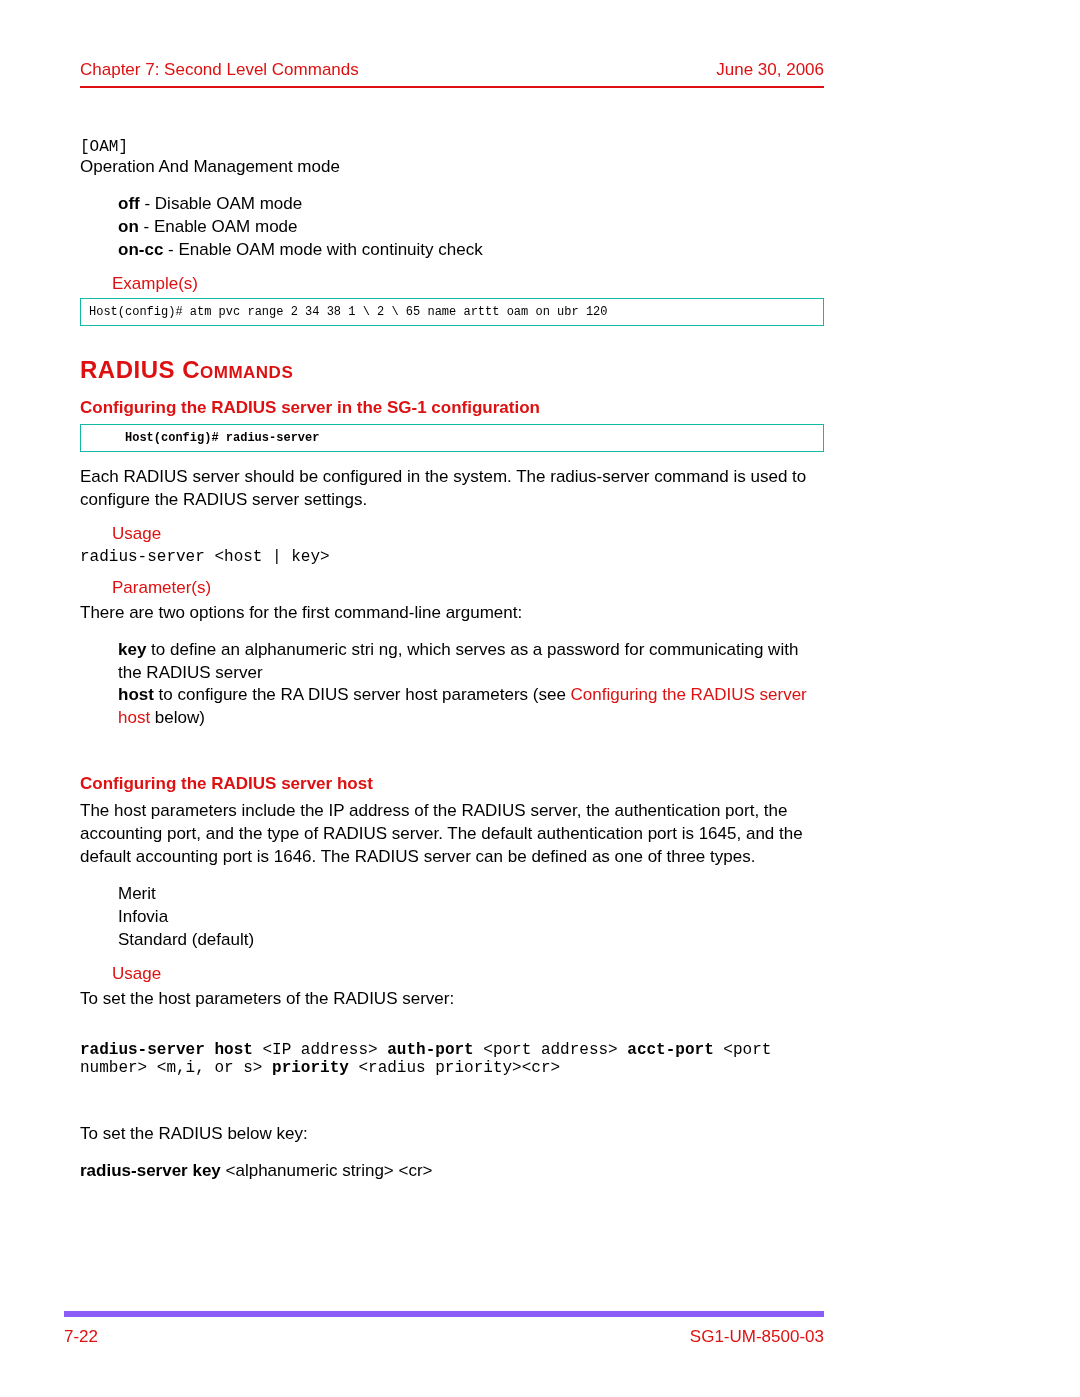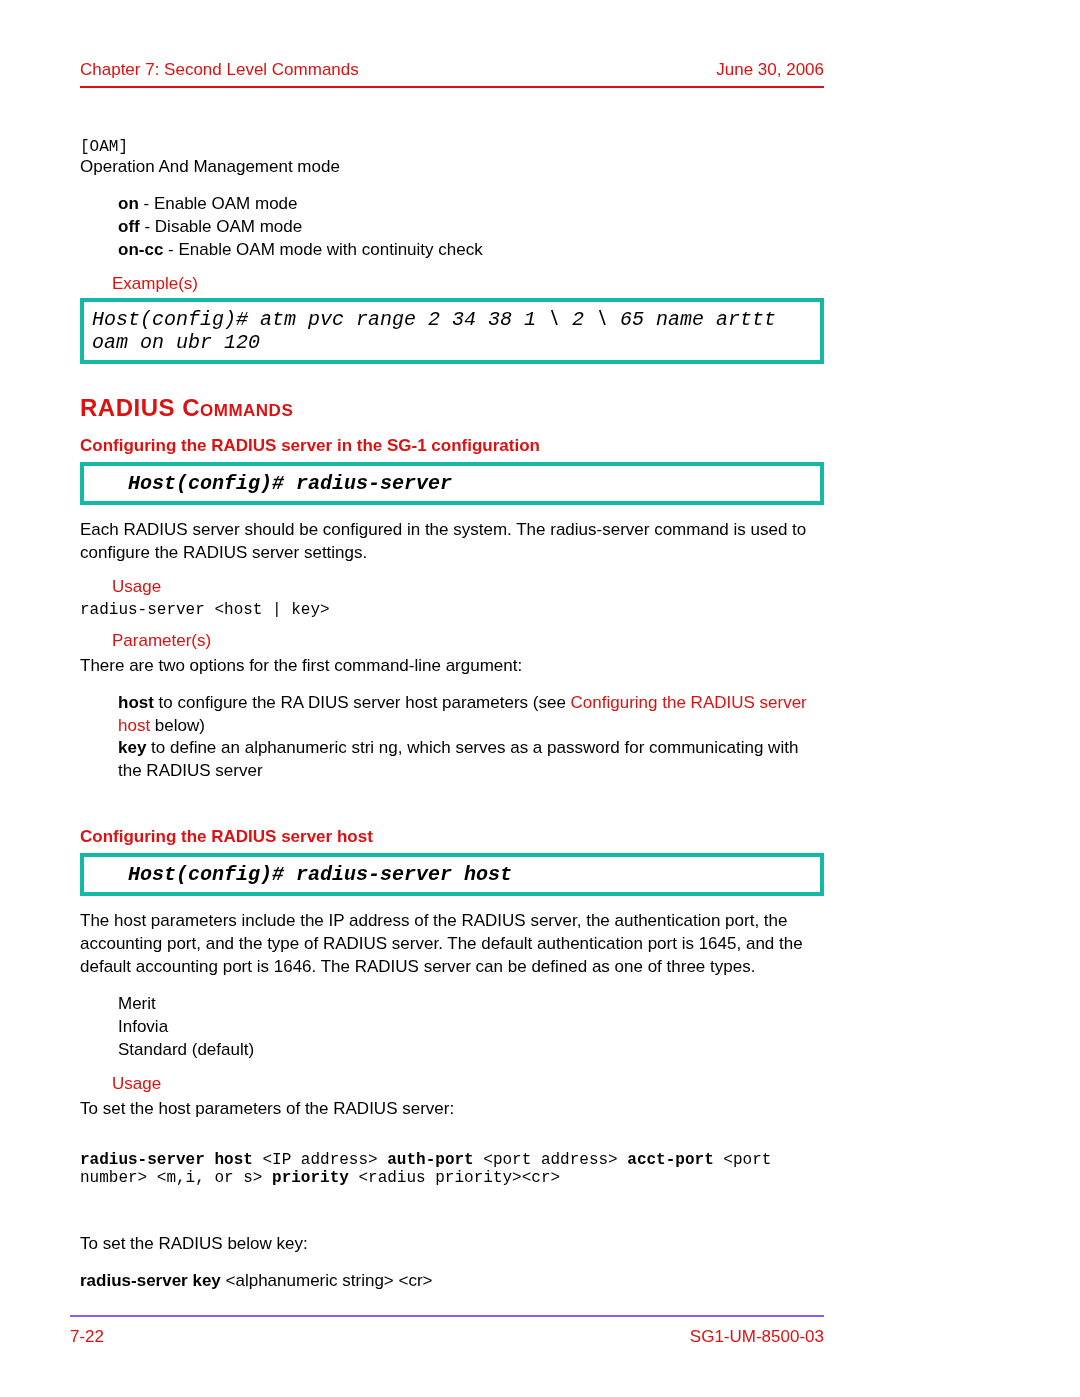--- a/index.html
+++ b/index.html
@@ -21,23 +21,23 @@
     justify-content: space-between;
     font-size: 17px;
     color: #d11;
     padding-bottom: 6px;
     border-bottom: 2px solid #d11;
     margin-bottom: 50px;
   }
   .footer {
     position: absolute;
     bottom: 50px;
-    left: 70px;
+    left: 64px;
     right: 80px;
-    border-top: 2px solid #8b5cf6;
+    border-top: 6px solid #8b5cf6;
     padding-top: 10px;
     display: flex;
     justify-content: space-between;
     font-size: 17px;
     color: #d11;
   }
   .mono {
     font-family: "Courier New", monospace;
     font-size: 16px;
   }
@@ -66,26 +66,25 @@
   .section-title {
     color: #d11;
     font-weight: bold;
     font-size: 24px;
     font-variant: small-caps;
     margin-top: 30px;
     margin-bottom: 6px;
     letter-spacing: 0.5px;
   }
   .code-box {
-    border: 4px solid #14b8a6;
+    border: 1px solid #14b8a6;
     padding: 6px 8px;
     font-family: "Courier New", monospace;
-    font-size: 20px;
+    font-size: 12px;
     margin: 4px 0 14px 0;
-    font-style: italic;
   }
   .code-box.bold {
     font-weight: bold;
     padding-left: 44px;
   }
   .spacer-md { height: 14px; }
   .spacer-lg { height: 30px; }
   b { font-weight: bold; }
   .red-link { color: #d11; }
 </style>
@@ -96,22 +95,22 @@
 
   <div class="header">
     <span>Chapter 7: Second Level Commands</span>
     <span>June 30, 2006</span>
   </div>
 
   <div class="mono">[OAM]</div>
   <p class="body-text">Operation And Management mode</p>
   <div class="spacer-md"></div>
   <div class="indent">
+    <p class="body-text"><b>off</b><span> - Disable OAM mode</span></p>
     <p class="body-text"><b>on</b><span> - Enable OAM mode</span></p>
-    <p class="body-text"><b>off</b><span> - Disable OAM mode</span></p>
     <p class="body-text"><b>on-cc</b><span> - Enable OAM mode with continuity check</span></p>
   </div>
 
   <div class="red-label">Example(s)</div>
   <div class="code-box">Host(config)# atm pvc range 2 34 38 1 \ 2 \ 65 name arttt oam on ubr 120</div>
 
   <div class="section-title">RADIUS Commands</div>
 
   <div class="red-subhead">Configuring the RADIUS server in the SG-1 configuration</div>
   <div class="code-box bold">Host(config)# radius-server</div>
@@ -119,31 +118,30 @@
   <p class="body-text">Each RADIUS server should be configured in the system. The radius-server command is used to configure the RADIUS server settings.</p>
 
   <div class="red-label">Usage</div>
   <div class="mono">radius-server &lt;host | key&gt;</div>
 
   <div class="red-label">Parameter(s)</div>
   <p class="body-text">There are two options for the first command-line argument:</p>
   <div class="spacer-md"></div>
   <div class="indent">
     <p class="body-text">
-      <b>host</b><span> to configure the RA DIUS server host parameters (see  </span><span class="red-link">Configuring the RADIUS server host</span><span>  below)</span>
+      <b>key</b><span> to define an alphanumeric stri ng, which serves as a password for communicating with the RADIUS server</span>
     </p>
     <p class="body-text">
-      <b>key</b><span> to define an alphanumeric stri ng, which serves as a password for communicating with the RADIUS server</span>
+      <b>host</b><span> to configure the RA DIUS server host parameters (see  </span><span class="red-link">Configuring the RADIUS server host</span><span>  below)</span>
     </p>
   </div>
 
   <div class="spacer-lg"></div>
 
   <div class="red-subhead">Configuring the RADIUS server host</div>
-  <div class="code-box bold">Host(config)# radius-server host</div>
 
   <p class="body-text">The host parameters include the IP address of the RADIUS server, the authentication port, the accounting port, and the type of RADIUS server. The default authentication port is 1645, and the default accounting port is 1646. The RADIUS server can be defined as one of three types.</p>
 
   <div class="spacer-md"></div>
   <div class="indent">
     <p class="body-text">Merit</p>
     <p class="body-text">Infovia</p>
     <p class="body-text">Standard (default)</p>
   </div>
 

